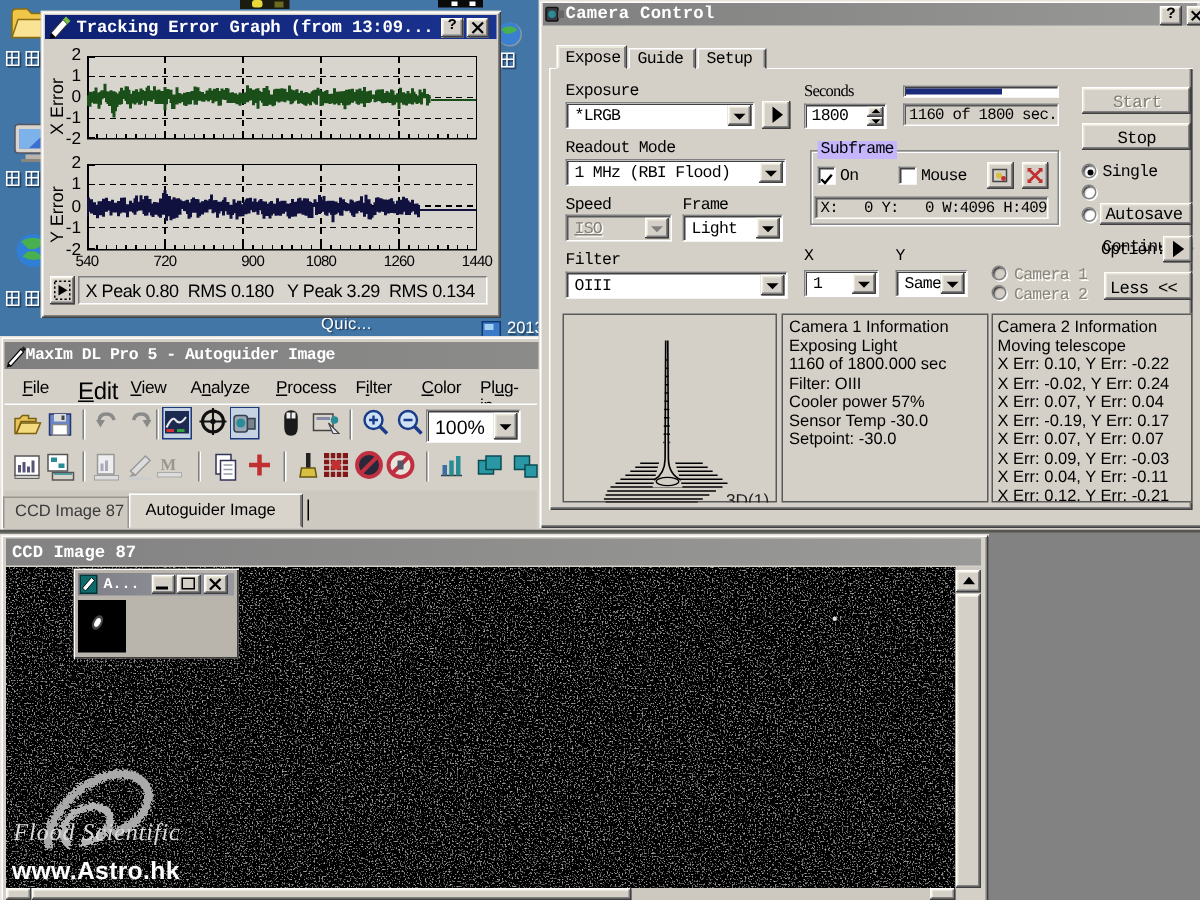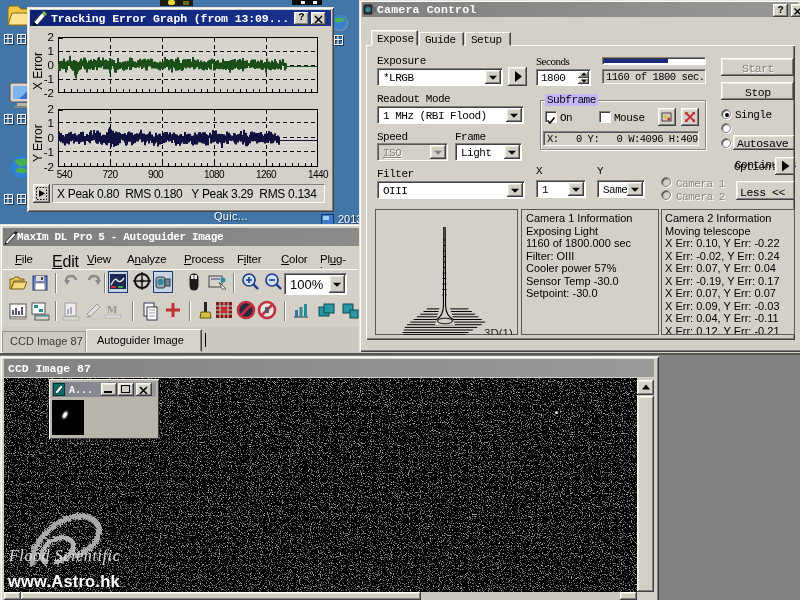--- a/index.html
+++ b/index.html
@@ -668,23 +668,23 @@
 <div class="a" style="left:40px;top:117.4px;width:14px;text-align:right;font-size:11.5px">1</div>
 <div class="a" style="left:40px;top:131.7px;width:14px;text-align:right;font-size:11.5px">0</div>
 <div class="a" style="left:40px;top:146.1px;width:14px;text-align:right;font-size:11.5px">-1</div>
 <div class="a" style="left:40px;top:160.5px;width:14px;text-align:right;font-size:11.5px">-2</div>
 <div class="a" style="left:24px;top:52px;width:26px;height:26px;transform:rotate(-90deg);transform-origin:center;font-size:12px;white-space:nowrap;">
     <span style="position:absolute;left:-12px;top:7px">X Error</span>
   </div>
 <div class="a" style="left:24px;top:124px;width:26px;height:26px;transform:rotate(-90deg);transform-origin:center;font-size:12px;white-space:nowrap;">
     <span style="position:absolute;left:-12px;top:7px">Y Error</span>
   </div>
-<div class="a" style="left:44px;top:169px;width:28px;text-align:right;font-size:10px;letter-spacing:-0.5px">540</div>
+<div class="a" style="left:44px;top:169px;width:28px;text-align:center;font-size:10px;letter-spacing:-0.5px">540</div>
 <div class="a" style="left:96px;top:169px;width:28px;text-align:center;font-size:10px;letter-spacing:-0.5px">720</div>
-<div class="a" style="left:148px;top:169px;width:28px;text-align:left;font-size:10px;letter-spacing:-0.5px">900</div>
+<div class="a" style="left:148px;top:169px;width:28px;text-align:right;font-size:10px;letter-spacing:-0.5px">900</div>
 <div class="a" style="left:200px;top:169px;width:28px;text-align:center;font-size:10px;letter-spacing:-0.5px">1080</div>
 <div class="a" style="left:252px;top:169px;width:28px;text-align:center;font-size:10px;letter-spacing:-0.5px">1260</div>
 <div class="a" style="left:304px;top:169px;width:28px;text-align:center;font-size:10px;letter-spacing:-0.5px">1440</div>
 <div class="a btn" style="left:33px;top:184px;width:17px;height:19px"></div>
 <svg class="a" style="left:33px;top:184px" width="17" height="19">
     <rect x="3.5" y="3.5" width="10" height="12" fill="none" stroke="#000" stroke-width="1" stroke-dasharray="1.5 1.5"></rect>
     <path d="M6 6 L12 9.5 L6 13 Z" fill="#000"></path>
   </svg>
 <div class="a" style="left:52px;top:184px;width:273px;height:19px;background:#d8d5ce;border:1px solid;border-color:#808080 #fff #fff #808080"></div>
 <div class="a" style="left:57px;top:187px;font-size:12px;letter-spacing:-0.3px">X Peak 0.80&nbsp; RMS 0.180&nbsp;&nbsp; Y Peak 3.29&nbsp; RMS 0.134</div>

